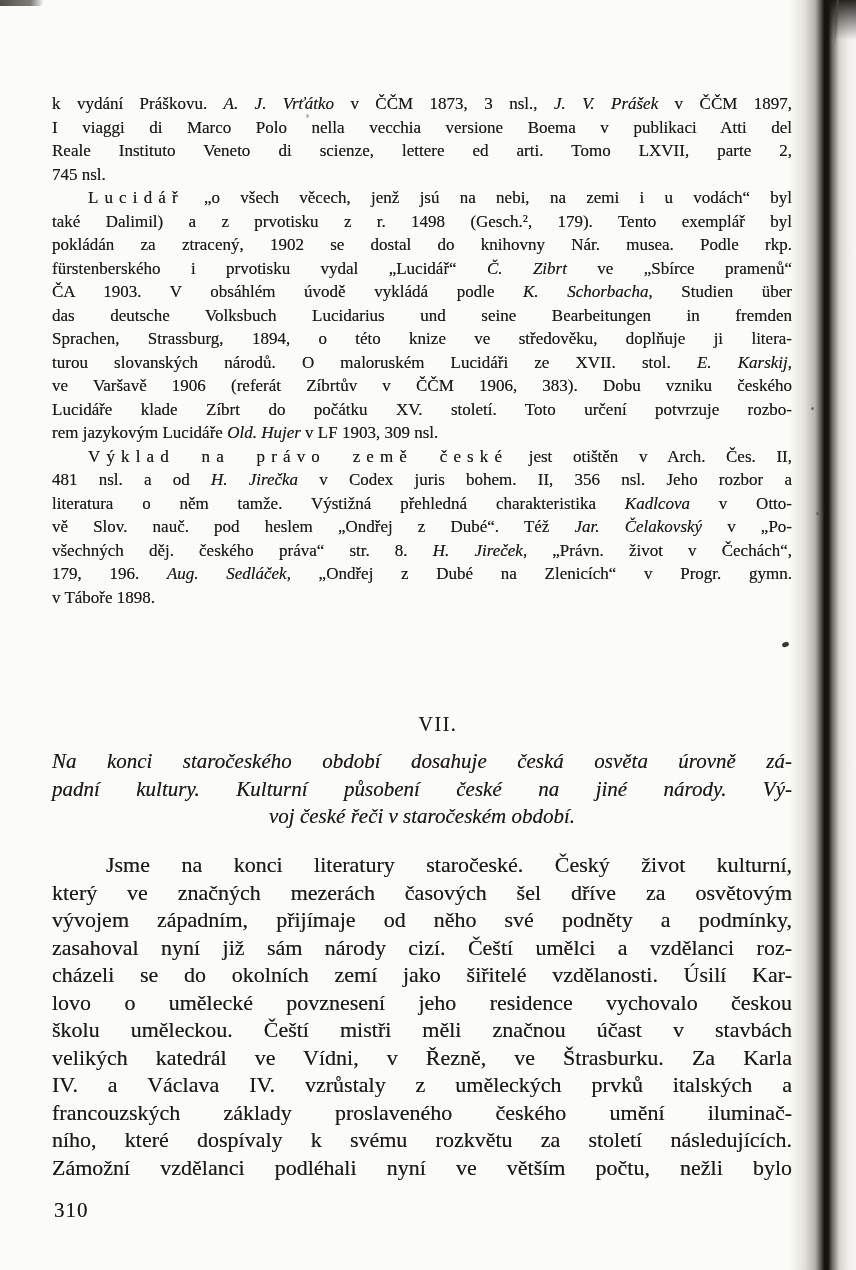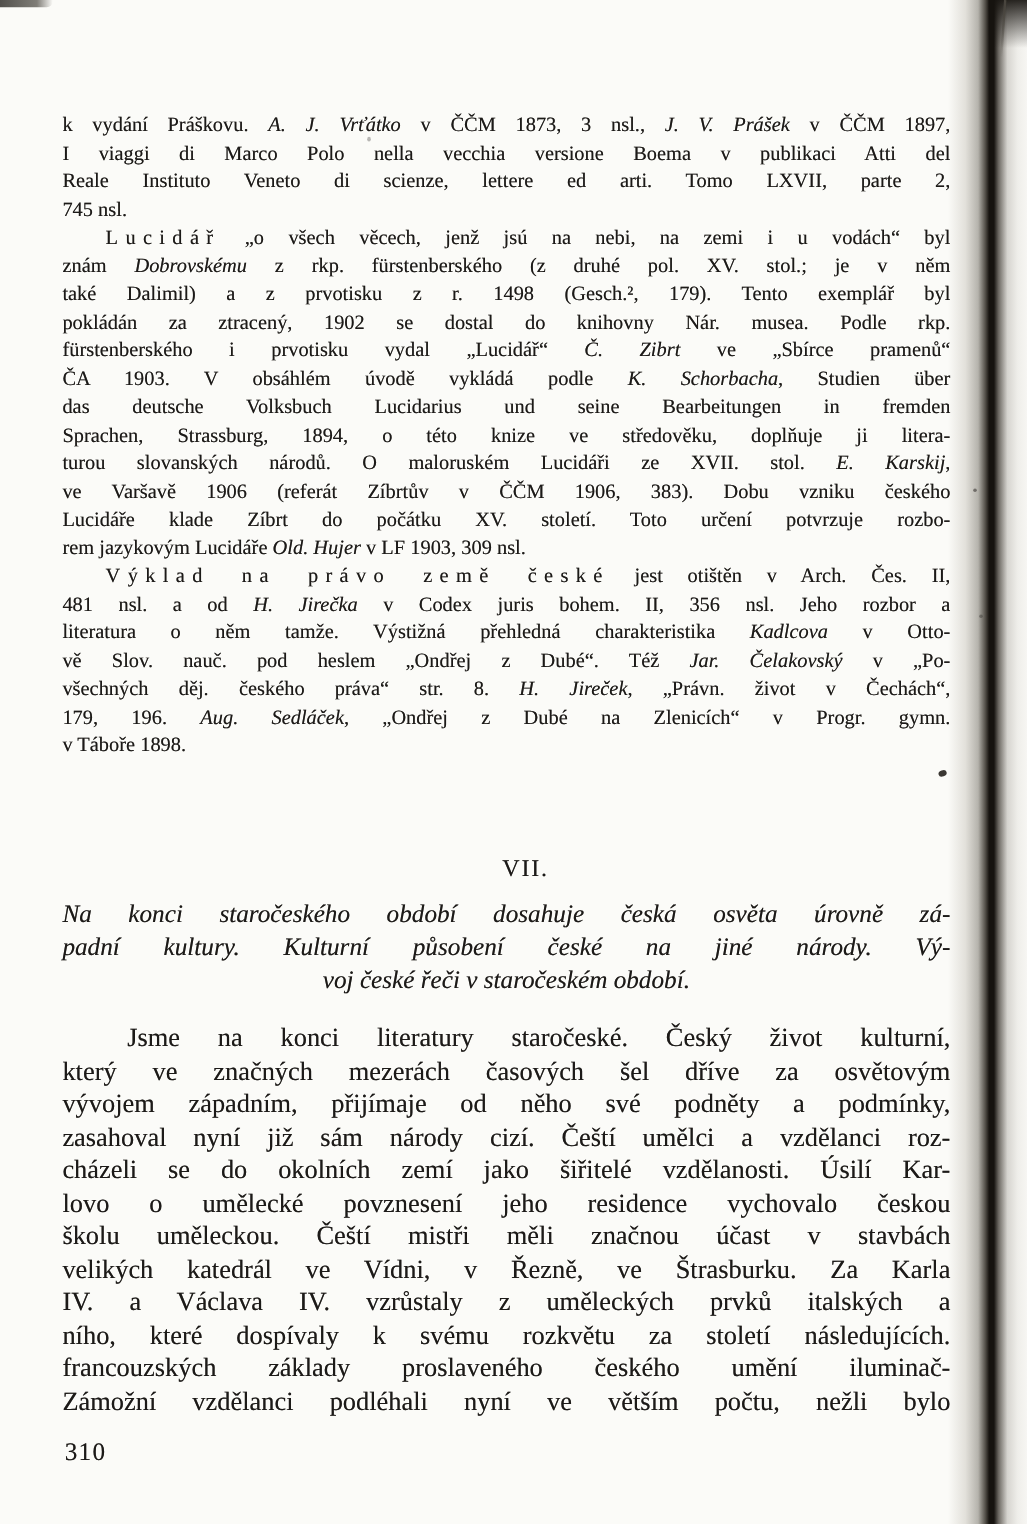--- a/index.html
+++ b/index.html
@@ -95,21 +95,20 @@
   <div class="speck s3"></div>
   <div class="speck s4"></div>
 
   <main class="content">
     <section id="footnotes" class="footnotes">
         <div class="fline"><span>k vydání Práškovu. </span><span class="it">A. J. Vrťátko</span><span> v ČČM 1873, 3 nsl., </span><span class="it">J. V. Prášek</span><span> v ČČM 1897,</span></div>
         <div class="fline"><span>I viaggi di Marco Polo nella vecchia versione Boema v publikaci Atti del</span></div>
         <div class="fline"><span>Reale Instituto Veneto di scienze, lettere ed arti. Tomo LXVII, parte 2,</span></div>
         <div class="fline last"><span>745 nsl.</span></div>
         <div class="fline ind"><span class="sp">Lucidář</span><span> „o všech věcech, jenž jsú na nebi, na zemi i u vodách“ byl</span></div>
-        <div class="fline"><span>znám </span><span class="it">Dobrovskému</span><span> z rkp. fürstenberského (z druhé pol. XV. stol.; je v něm</span></div>
         <div class="fline"><span>také Dalimil) a z prvotisku z r. 1498 (Gesch.², 179). Tento exemplář byl</span></div>
         <div class="fline"><span>pokládán za ztracený, 1902 se dostal do knihovny Nár. musea. Podle rkp.</span></div>
         <div class="fline"><span>fürstenberského i prvotisku vydal „Lucidář“ </span><span class="it">Č. Zibrt</span><span> ve „Sbírce pramenů“</span></div>
         <div class="fline"><span>ČA 1903. V obsáhlém úvodě vykládá podle </span><span class="it">K. Schorbacha</span><span>, Studien über</span></div>
         <div class="fline"><span>das deutsche Volksbuch Lucidarius und seine Bearbeitungen in fremden</span></div>
         <div class="fline"><span>Sprachen, Strassburg, 1894, o této knize ve středověku, doplňuje ji litera-</span></div>
         <div class="fline"><span>turou slovanských národů. O maloruském Lucidáři ze XVII. stol. </span><span class="it">E. Karskij</span><span>,</span></div>
         <div class="fline"><span>ve Varšavě 1906 (referát Zíbrtův v ČČM 1906, 383). Dobu vzniku českého</span></div>
         <div class="fline"><span>Lucidáře klade Zíbrt do počátku XV. století. Toto určení potvrzuje rozbo-</span></div>
         <div class="fline last"><span>rem jazykovým Lucidáře </span><span class="it">Old. Hujer</span><span> v LF 1903, 309 nsl.</span></div>
@@ -133,20 +132,20 @@
     <section id="bodytext" class="bodytext">
         <div class="bline ind">Jsme na konci literatury staročeské. Český život kulturní,</div>
         <div class="bline">který ve značných mezerách časových šel dříve za osvětovým</div>
         <div class="bline">vývojem západním, přijímaje od něho své podněty a podmínky,</div>
         <div class="bline">zasahoval nyní již sám národy cizí. Čeští umělci a vzdělanci roz-</div>
         <div class="bline">cházeli se do okolních zemí jako šiřitelé vzdělanosti. Úsilí Kar-</div>
         <div class="bline">lovo o umělecké povznesení jeho residence vychovalo českou</div>
         <div class="bline">školu uměleckou. Čeští mistři měli značnou účast v stavbách</div>
         <div class="bline">velikých katedrál ve Vídni, v Řezně, ve Štrasburku. Za Karla</div>
         <div class="bline">IV. a Václava IV. vzrůstaly z uměleckých prvků italských a</div>
+        <div class="bline">francouzských základy proslaveného českého umění iluminač-</div>
         <div class="bline">ního, které dospívaly k svému rozkvětu za století následujících.</div>
-        <div class="bline">francouzských základy proslaveného českého umění iluminač-</div>
         <div class="bline">Zámožní vzdělanci podléhali nyní ve větším počtu, nežli bylo</div>
       </section>
 
     <div class="pagenum">310</div>
   </main>
 </div>
 
 </body></html>

